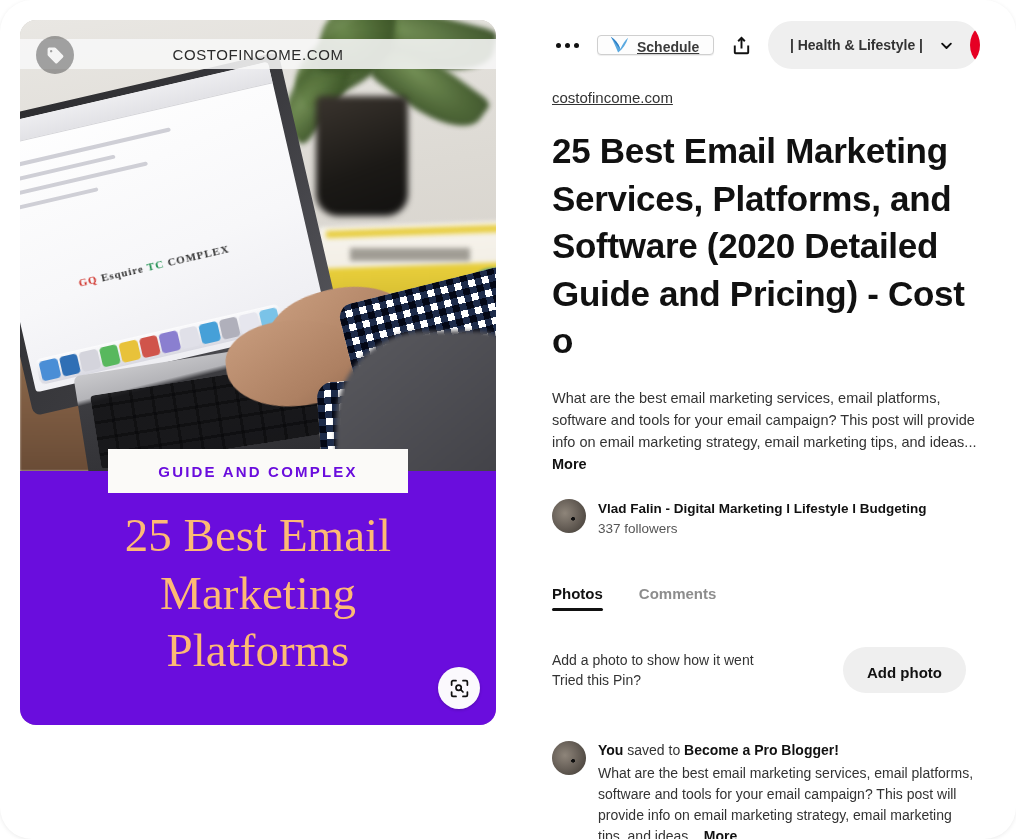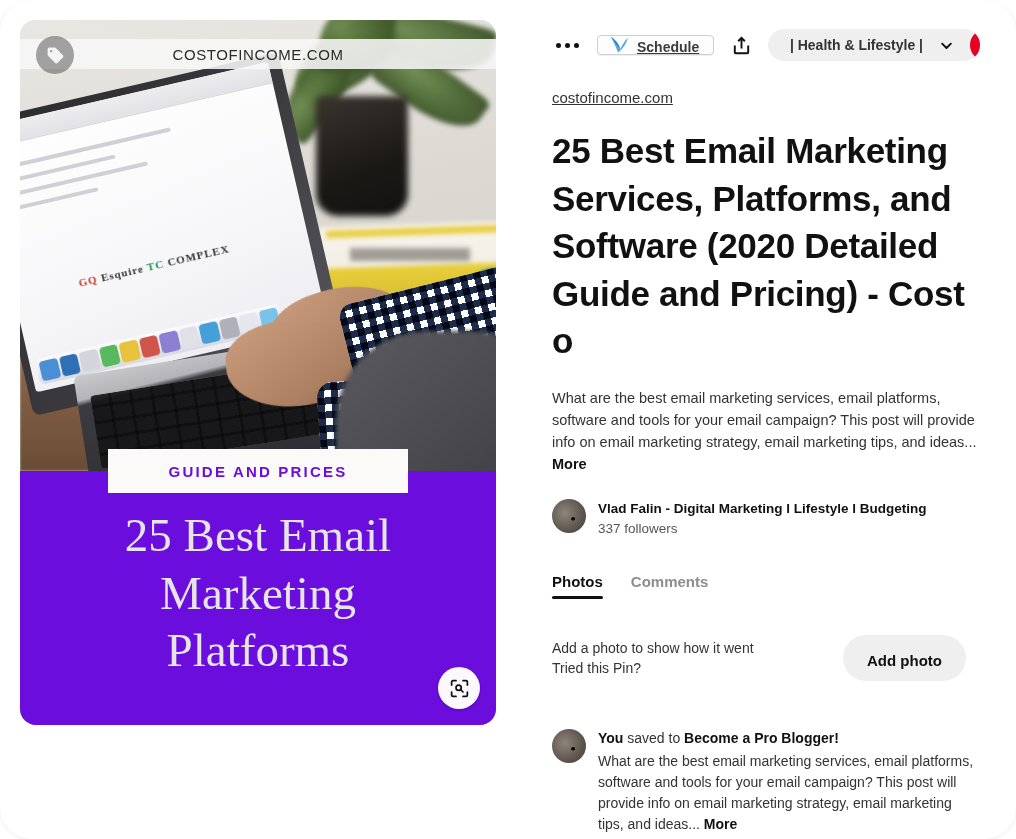--- a/index.html
+++ b/index.html
@@ -220,21 +220,21 @@
     letter-spacing: 2.2px;
     color: #6a0ddd;
     z-index: 4;
   }
   .graphic-title {
     position: absolute; left: 0; right: 0; top: 36px;
     text-align: center;
     font-family: "Liberation Serif", serif;
     font-size: 47px;
     line-height: 1.22;
-    color: #e5e5e5;
+    color: #fdba74;
   }
   .lens-btn {
     position: absolute; right: 16px; bottom: 16px; z-index: 6;
     width: 42px; height: 42px; border-radius: 50%;
     background: #fbf9fd;
     display: flex; align-items: center; justify-content: center;
     box-shadow: 0 1px 3px rgba(0,0,0,.2);
     cursor: pointer;
   }
 
@@ -273,21 +273,21 @@
 
   .share-btn {
     width: 34px; height: 34px;
     display:flex; align-items:center; justify-content:center;
     cursor: pointer; background: none; border: none;
   }
 
   .save-group {
     margin-left: auto;
     display: flex; align-items: stretch;
-    height: 32px;
+    height: 48px;
     border-radius: 24px;
     background: #efefef;
     overflow: hidden;
   }
   .board-select {
     display: flex; align-items: center; gap: 16px;
     padding: 0 16px 0 22px;
     font: 700 14px/1 "Liberation Sans", sans-serif;
     color: #333;
     cursor: pointer;
@@ -353,22 +353,22 @@
     max-width: 330px;
   }
   .follower-count {
     margin-top: 2px;
     font: 400 13.5px/1.3 "Liberation Sans", sans-serif;
     color: #555;
   }
 
   .tabs {
     display: flex;
-    gap: 28px;
-    margin-top: 36px;
+    gap: 36px;
+    margin-top: 48px;
   }
   .tab {
     position: relative;
     padding-bottom: 10px;
     font: 700 15px/1 "Liberation Sans", sans-serif;
     color: #8d8d8d;
     cursor: pointer;
   }
   .tab.active { color: #111; }
   .tab.active::after {
@@ -476,21 +476,21 @@
 
       <div class="tag-badge">
         <svg width="19" height="19" viewBox="0 0 24 24" fill="#f4f4f4">
           <path d="M21.4 11.6 12.4 2.6A2 2 0 0 0 11 2H4a2 2 0 0 0-2 2v7c0 .53.21 1.04.59 1.41l9 9a2 2 0 0 0 2.82 0l7-7a2 2 0 0 0 0-2.81zM6.5 8A1.5 1.5 0 1 1 8 6.5 1.5 1.5 0 0 1 6.5 8z"></path>
         </svg>
       </div>
 
       <div class="site-banner">COSTOFINCOME.COM</div>
 
       <div class="pin-graphic">
-        <div class="guide-ribbon">GUIDE AND PRICES</div>
+        <div class="guide-ribbon">GUIDE AND COMPLEX</div>
         <div class="graphic-title">
           <div>25 Best Email</div>
           <div>Marketing</div>
           <div>Platforms</div>
         </div>
       </div>
 
       <div class="lens-btn">
         <svg width="21" height="21" viewBox="0 0 24 24" fill="none" stroke="#111" stroke-width="2" stroke-linecap="round">
           <path d="M3 8V4.5A1.5 1.5 0 0 1 4.5 3H8"></path>

